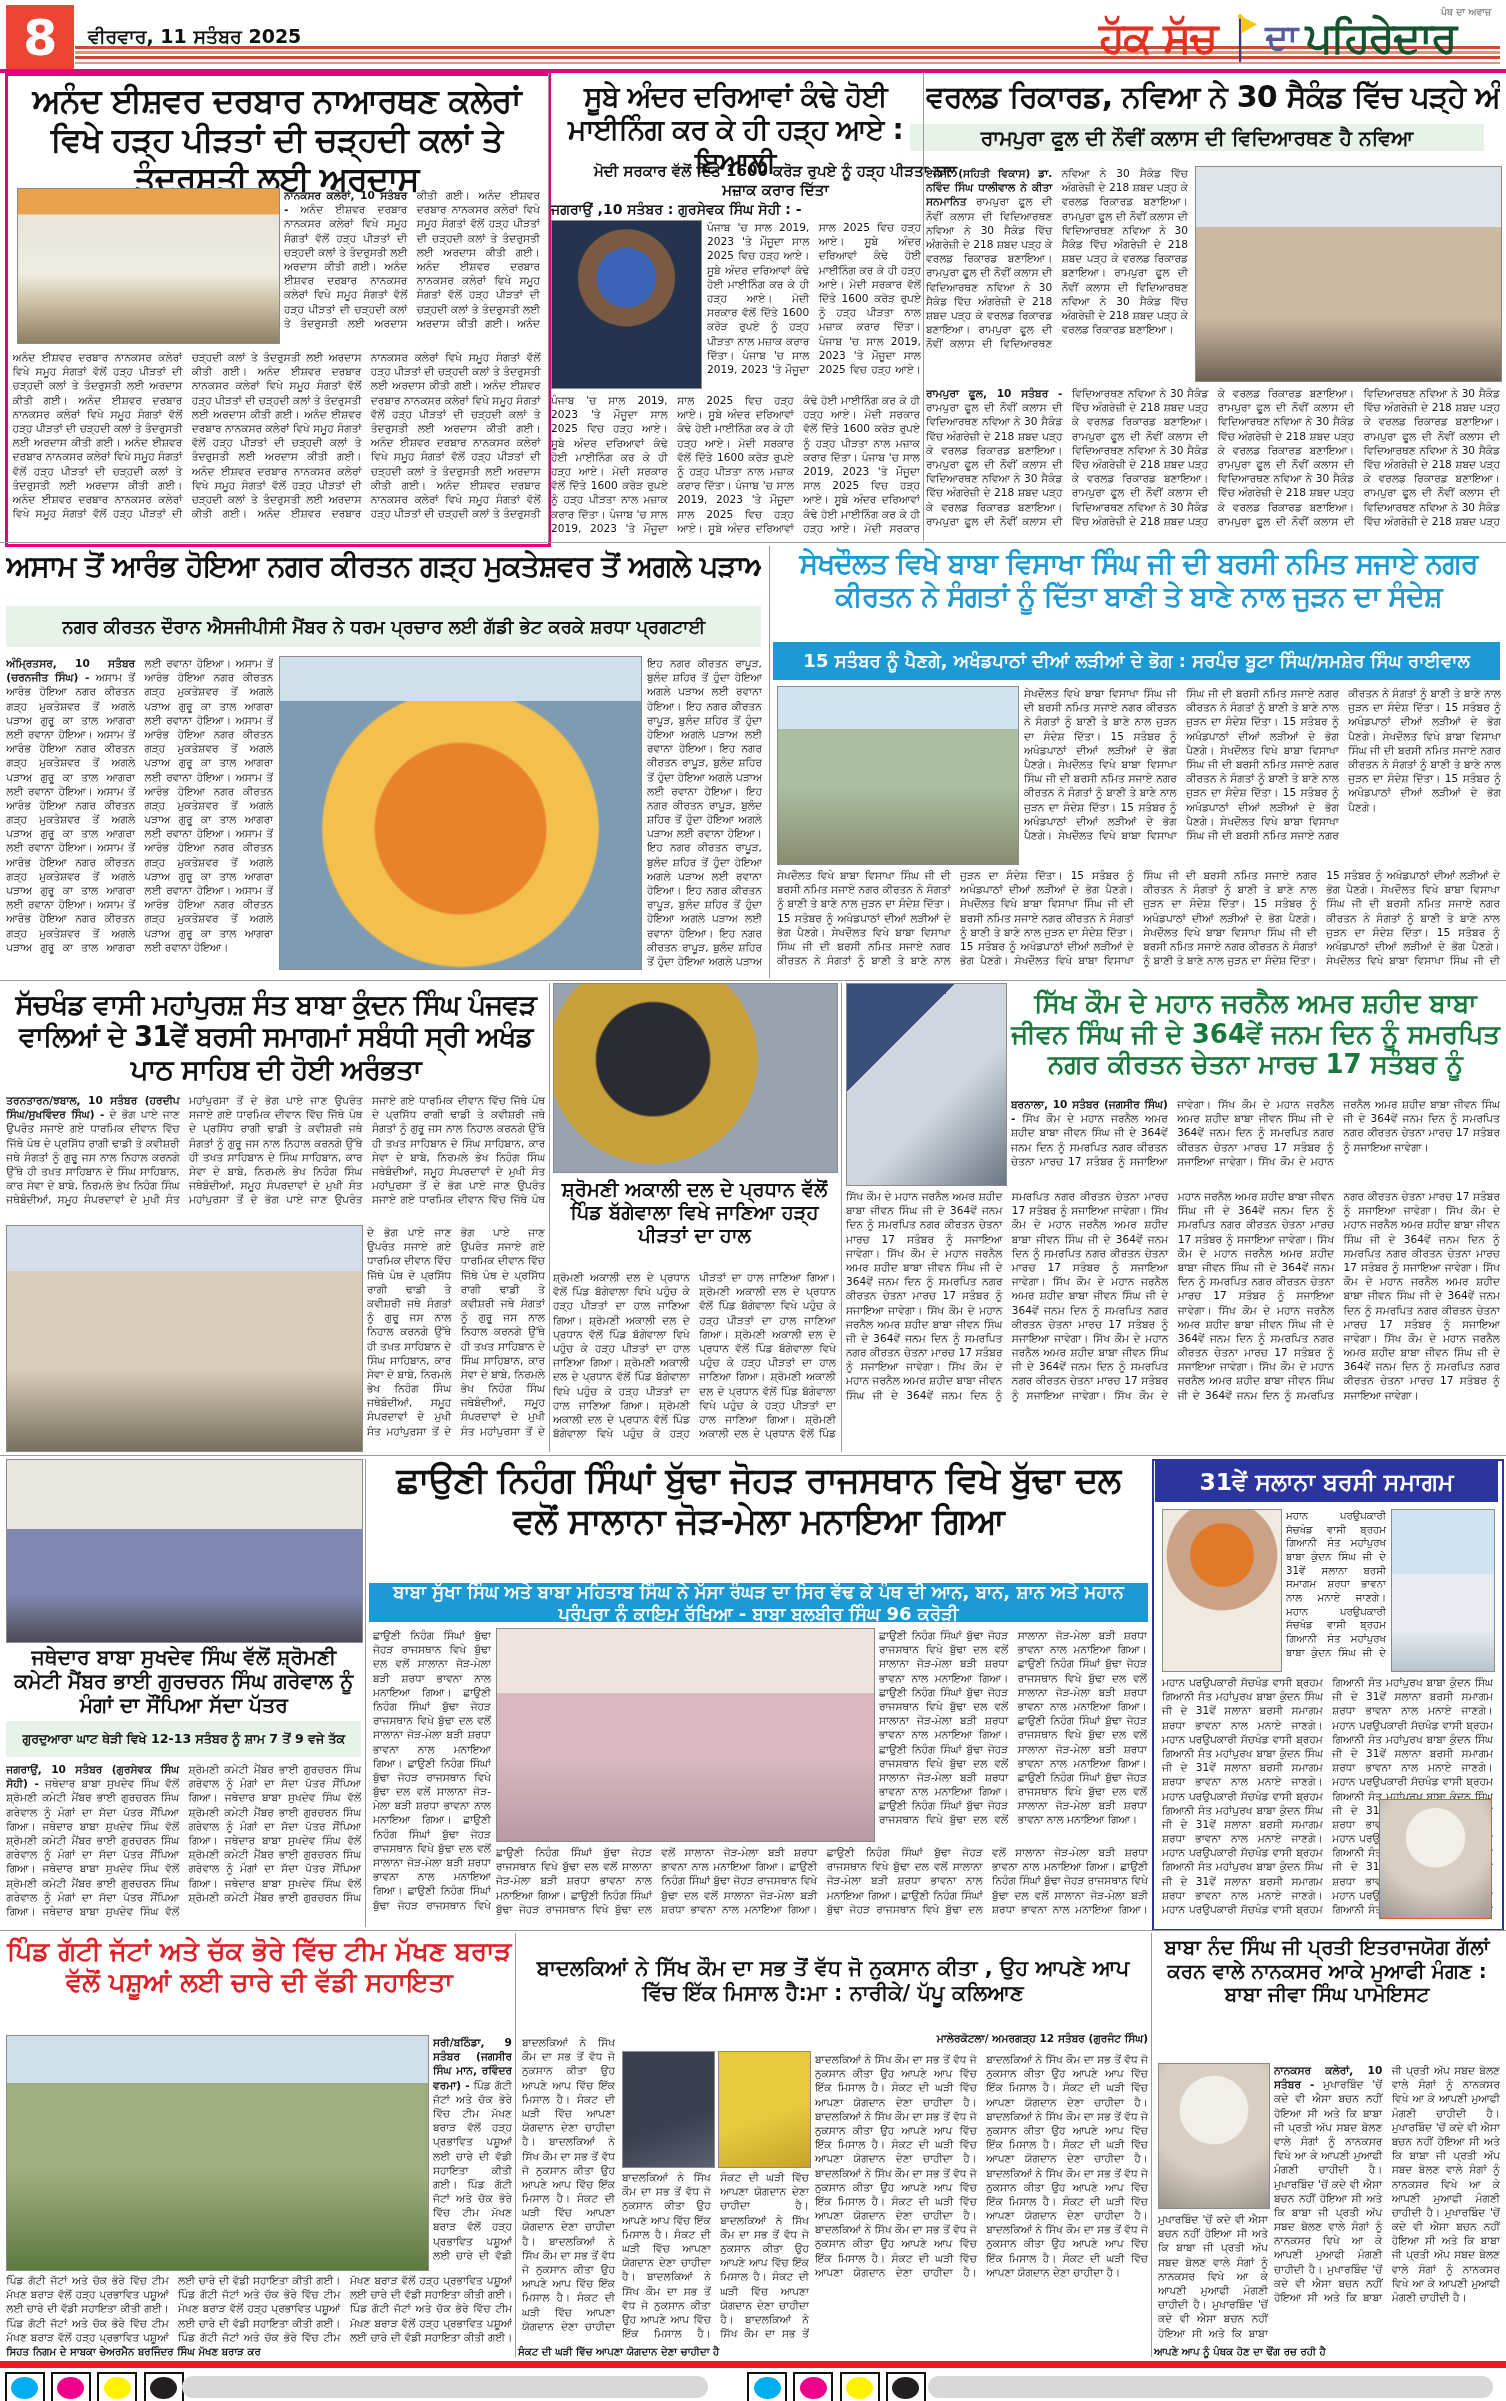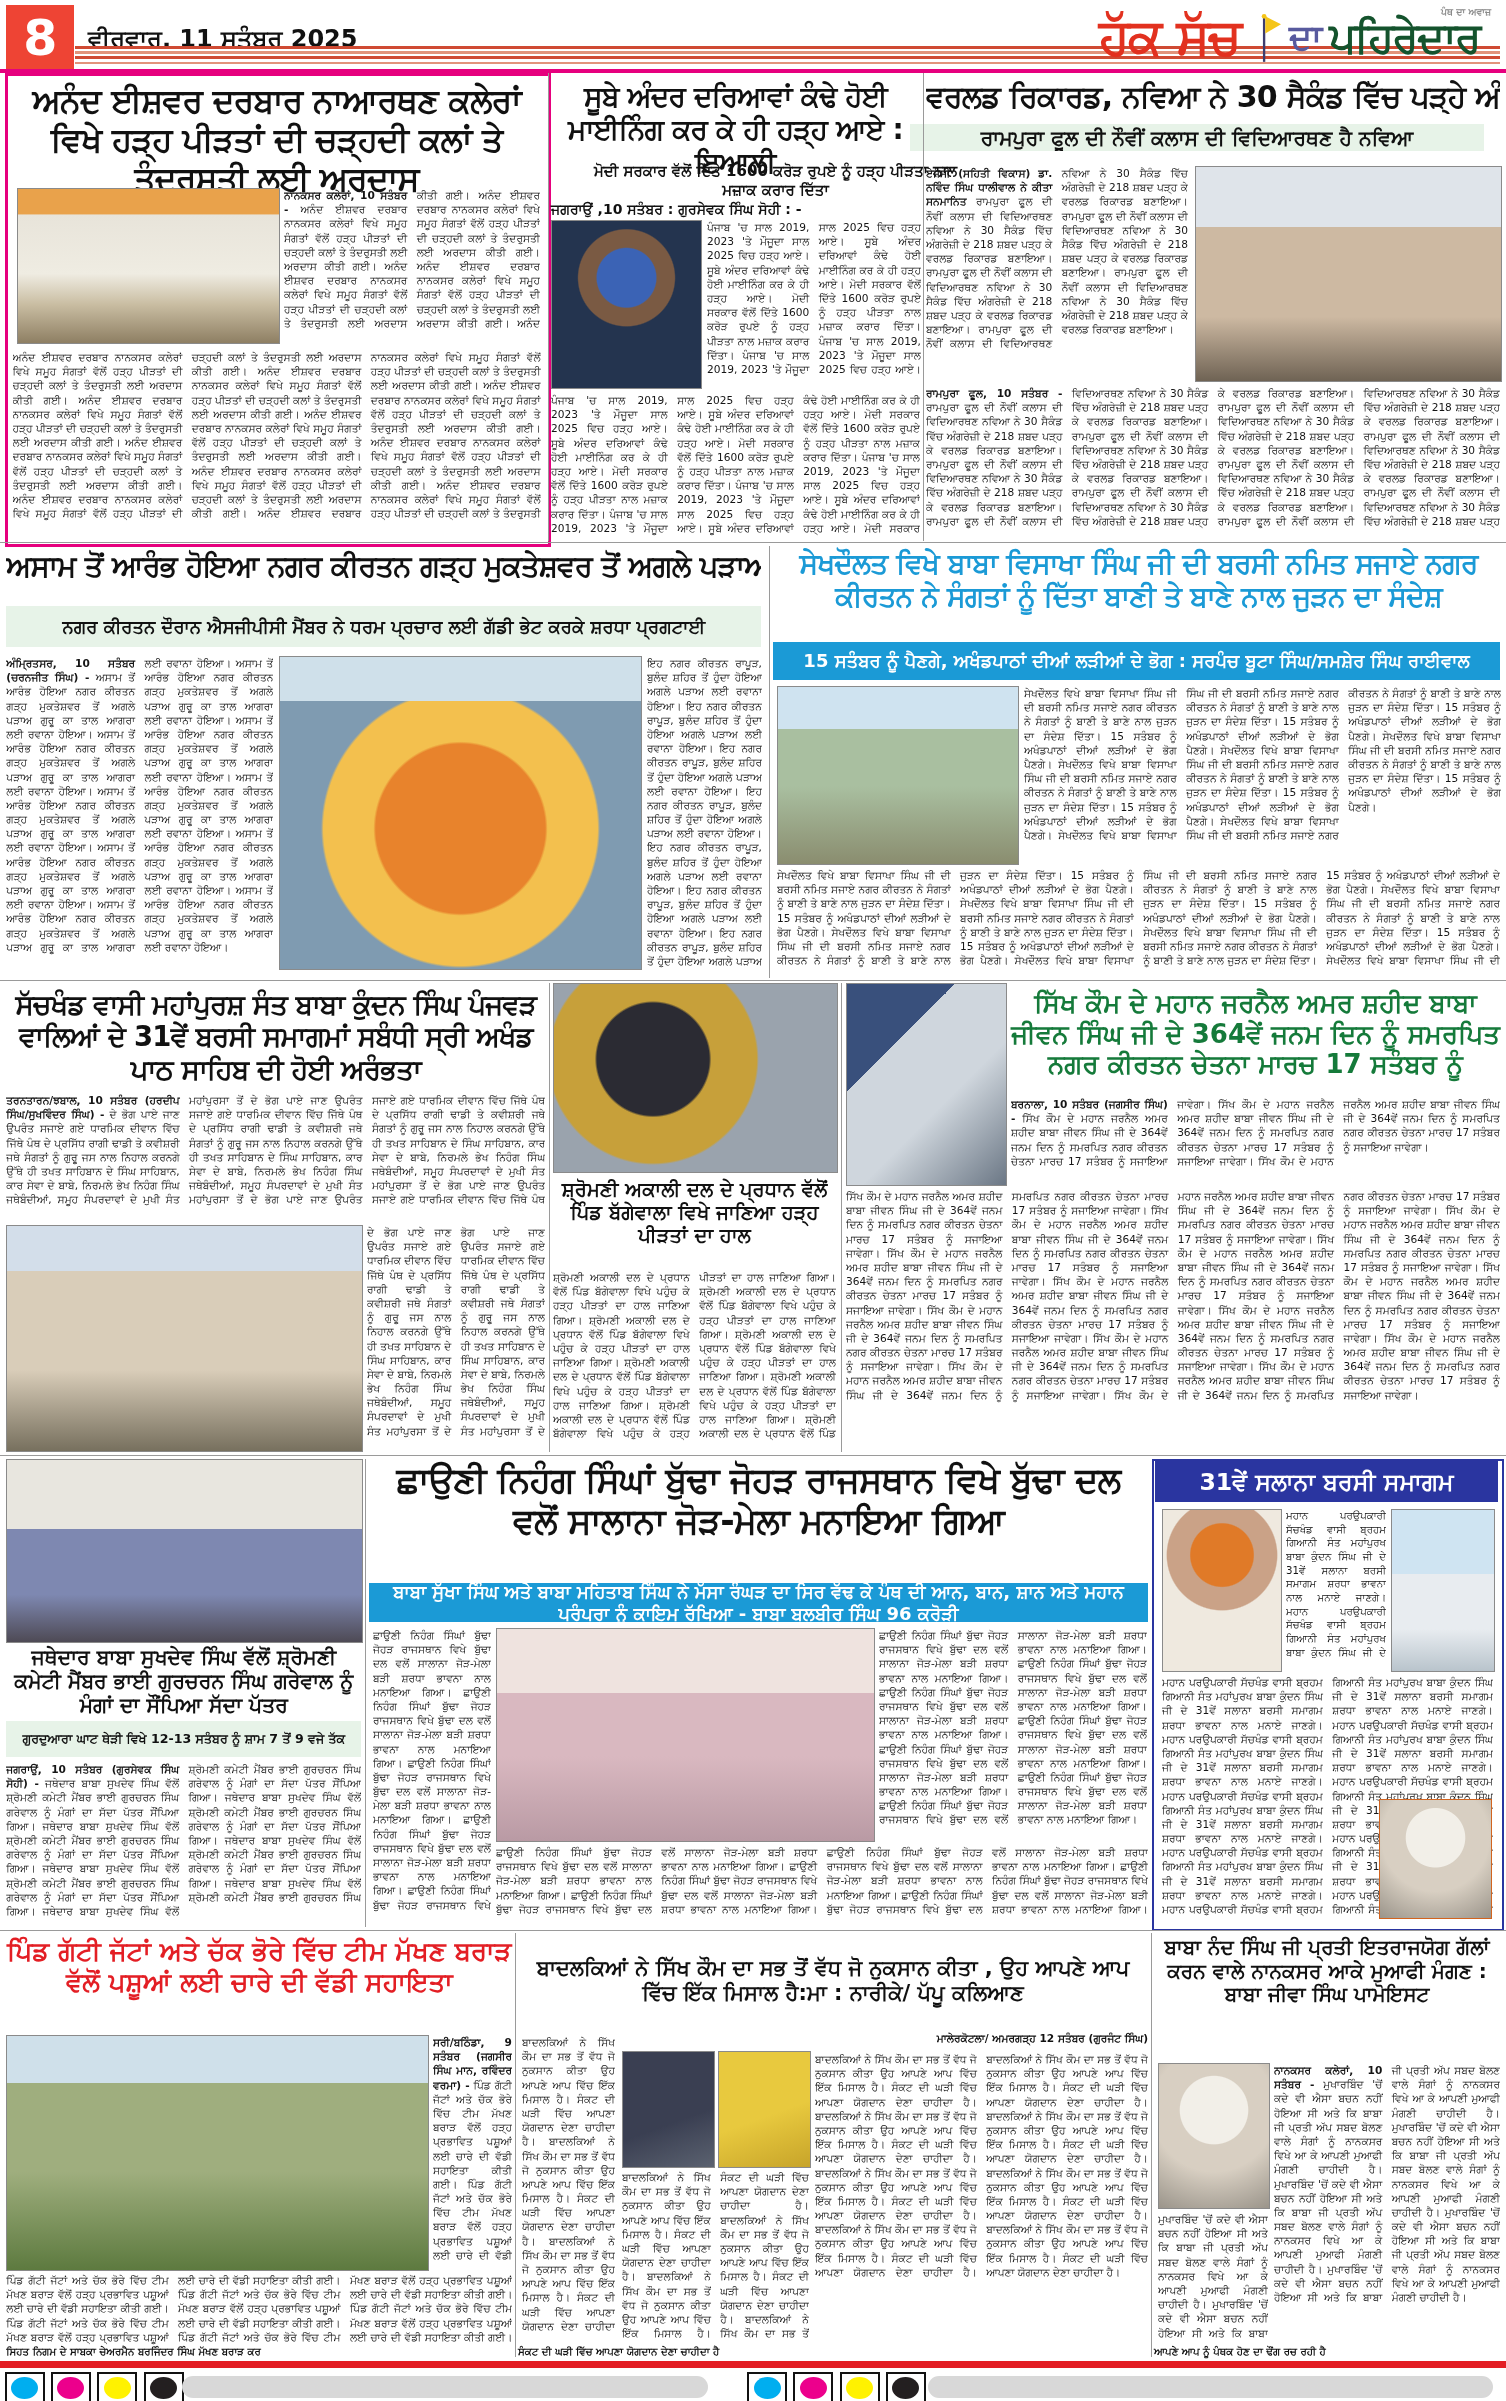--- a/index.html
+++ b/index.html
@@ -39,29 +39,29 @@
   .graybar{background:#d8d8d8;border-radius:11px;height:22px;}
 </style>
 </head>
 <body>
 
 <div id="paper">
 
   <div class="abs" style="left:6.3px;top:4.7px;width:68px;height:68px;background:#ee4434;display:flex;align-items:center;justify-content:center;">
     <span style="color:#fff;font-size:49px;font-weight:800;">8</span>
   </div>
-  <div class="abs" style="left:88px;top:25px;font-size:24px;font-weight:700;">ਵੀਰਵਾਰ, 11 ਸਤੰਬਰ 2025</div>
+  <div class="abs" style="left:88px;top:25px;font-size:19px;font-weight:700;">ਵੀਰਵਾਰ, 11 ਸਤੰਬਰ 2025</div>
 
   <div class="abs" style="left:75px;top:46px;width:1425px;height:20.4px;
        background:repeating-linear-gradient(180deg,#cf4a33 0 3.1px,#ffffff 3.1px 5.5px,#e2937b 5.5px 7.9px,#ffffff 7.9px 10.2px,#cf4a33 10.2px 13.3px,#ffffff 13.3px 15.7px,#e2937b 15.7px 18px,#ffffff 18px 20.4px);"></div>
   <div class="abs" style="left:0;top:69px;width:1506px;height:3.9px;background:#e6007e;"></div>
 
   <div class="abs" style="left:1441px;top:6.3px;font-size:9.4px;color:#8a8a8a;font-weight:700;">ਪੰਥ ਦਾ ਅਵਾਜ਼</div>
   <div class="abs" style="left:1099px;top:9.4px;width:404px;height:57px;display:flex;align-items:center;gap:7.9px;">
-    <span style="font-size:50px;font-weight:800;color:#e2311f;letter-spacing:-1.6px;">ਹੱਕ ਸੱਚ</span>
+    <span style="font-size:42px;font-weight:800;color:#e2311f;letter-spacing:-1.6px;">ਹੱਕ ਸੱਚ</span>
     <span style="display:inline-block;width:33px;height:49px;position:relative;">
       <svg width="33" height="49" viewBox="0 0 42 62">
         <rect x="19" y="4" width="3" height="58" fill="#3c3c6e"></rect>
         <polygon points="22,4 42,14 22,26" fill="#f5c518"></polygon>
         <circle cx="20.5" cy="4" r="3" fill="#f5c518"></circle>
       </svg>
     </span>
     <span style="font-size:35px;font-weight:800;color:#585a9e;letter-spacing:-0.8px;">ਦਾ</span>
     <span style="font-size:42px;font-weight:800;color:#14532d;letter-spacing:-1.6px;">ਪਹਿਰੇਦਾਰ</span>
   </div>

